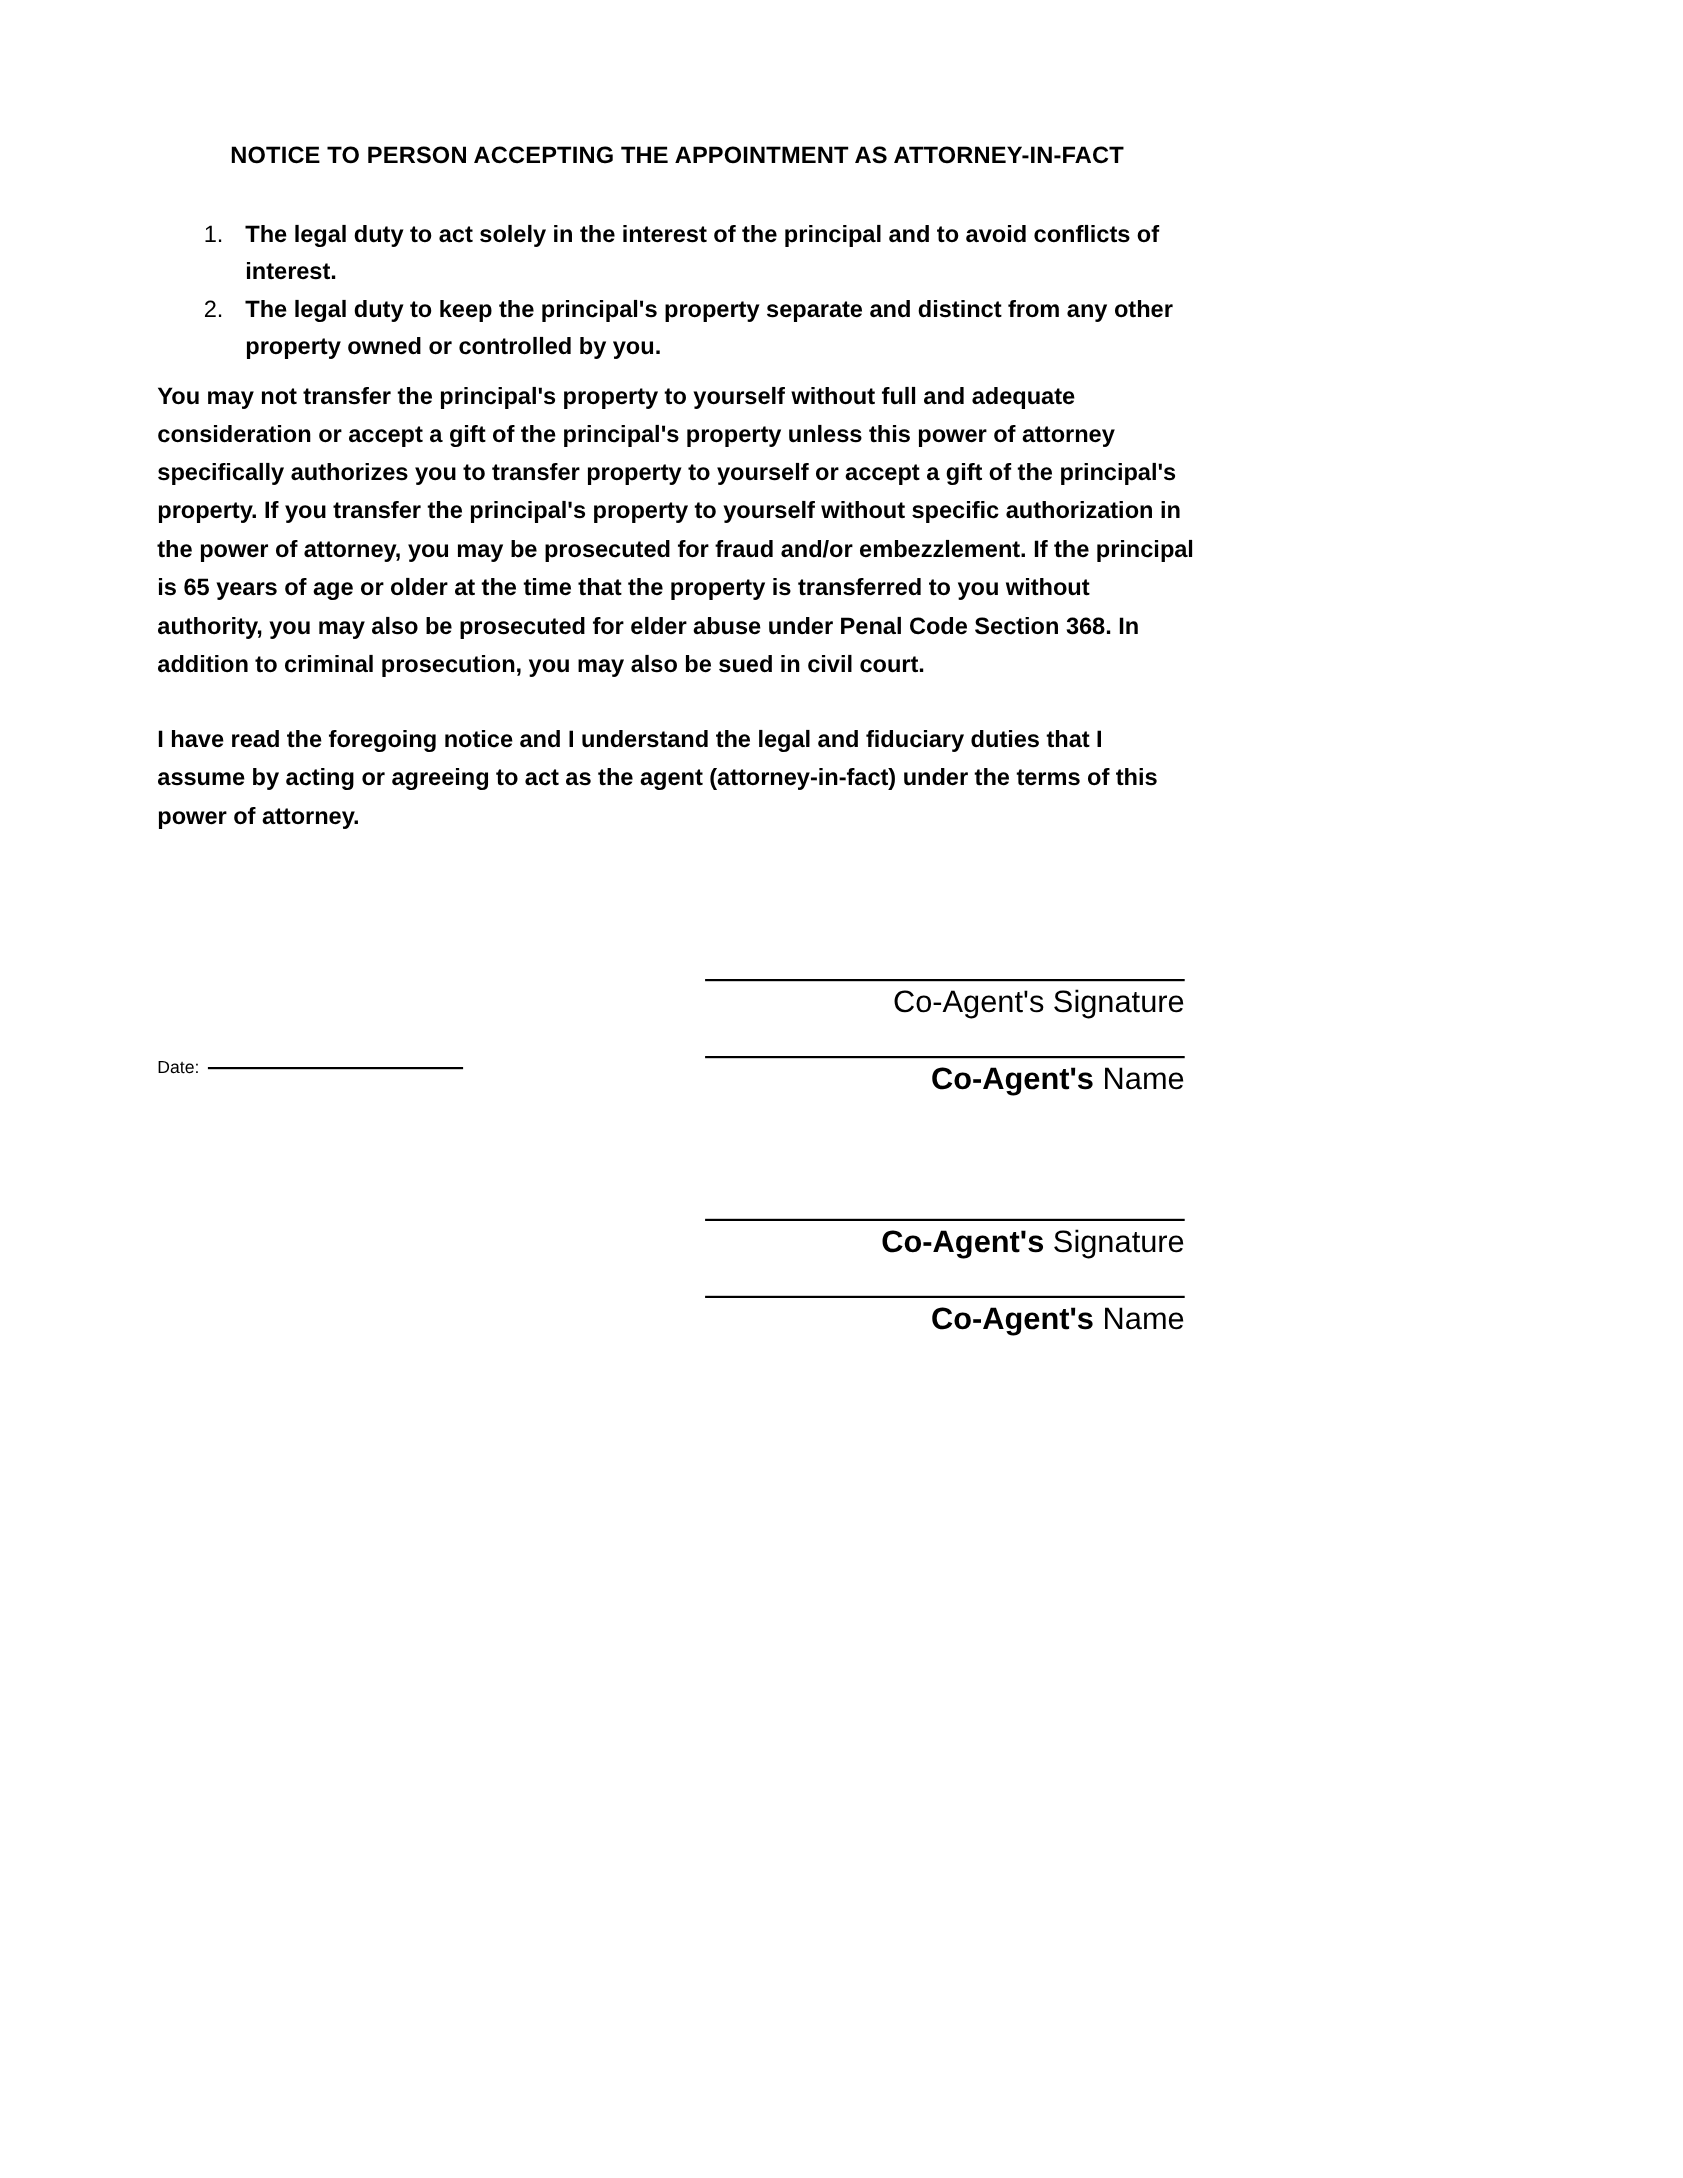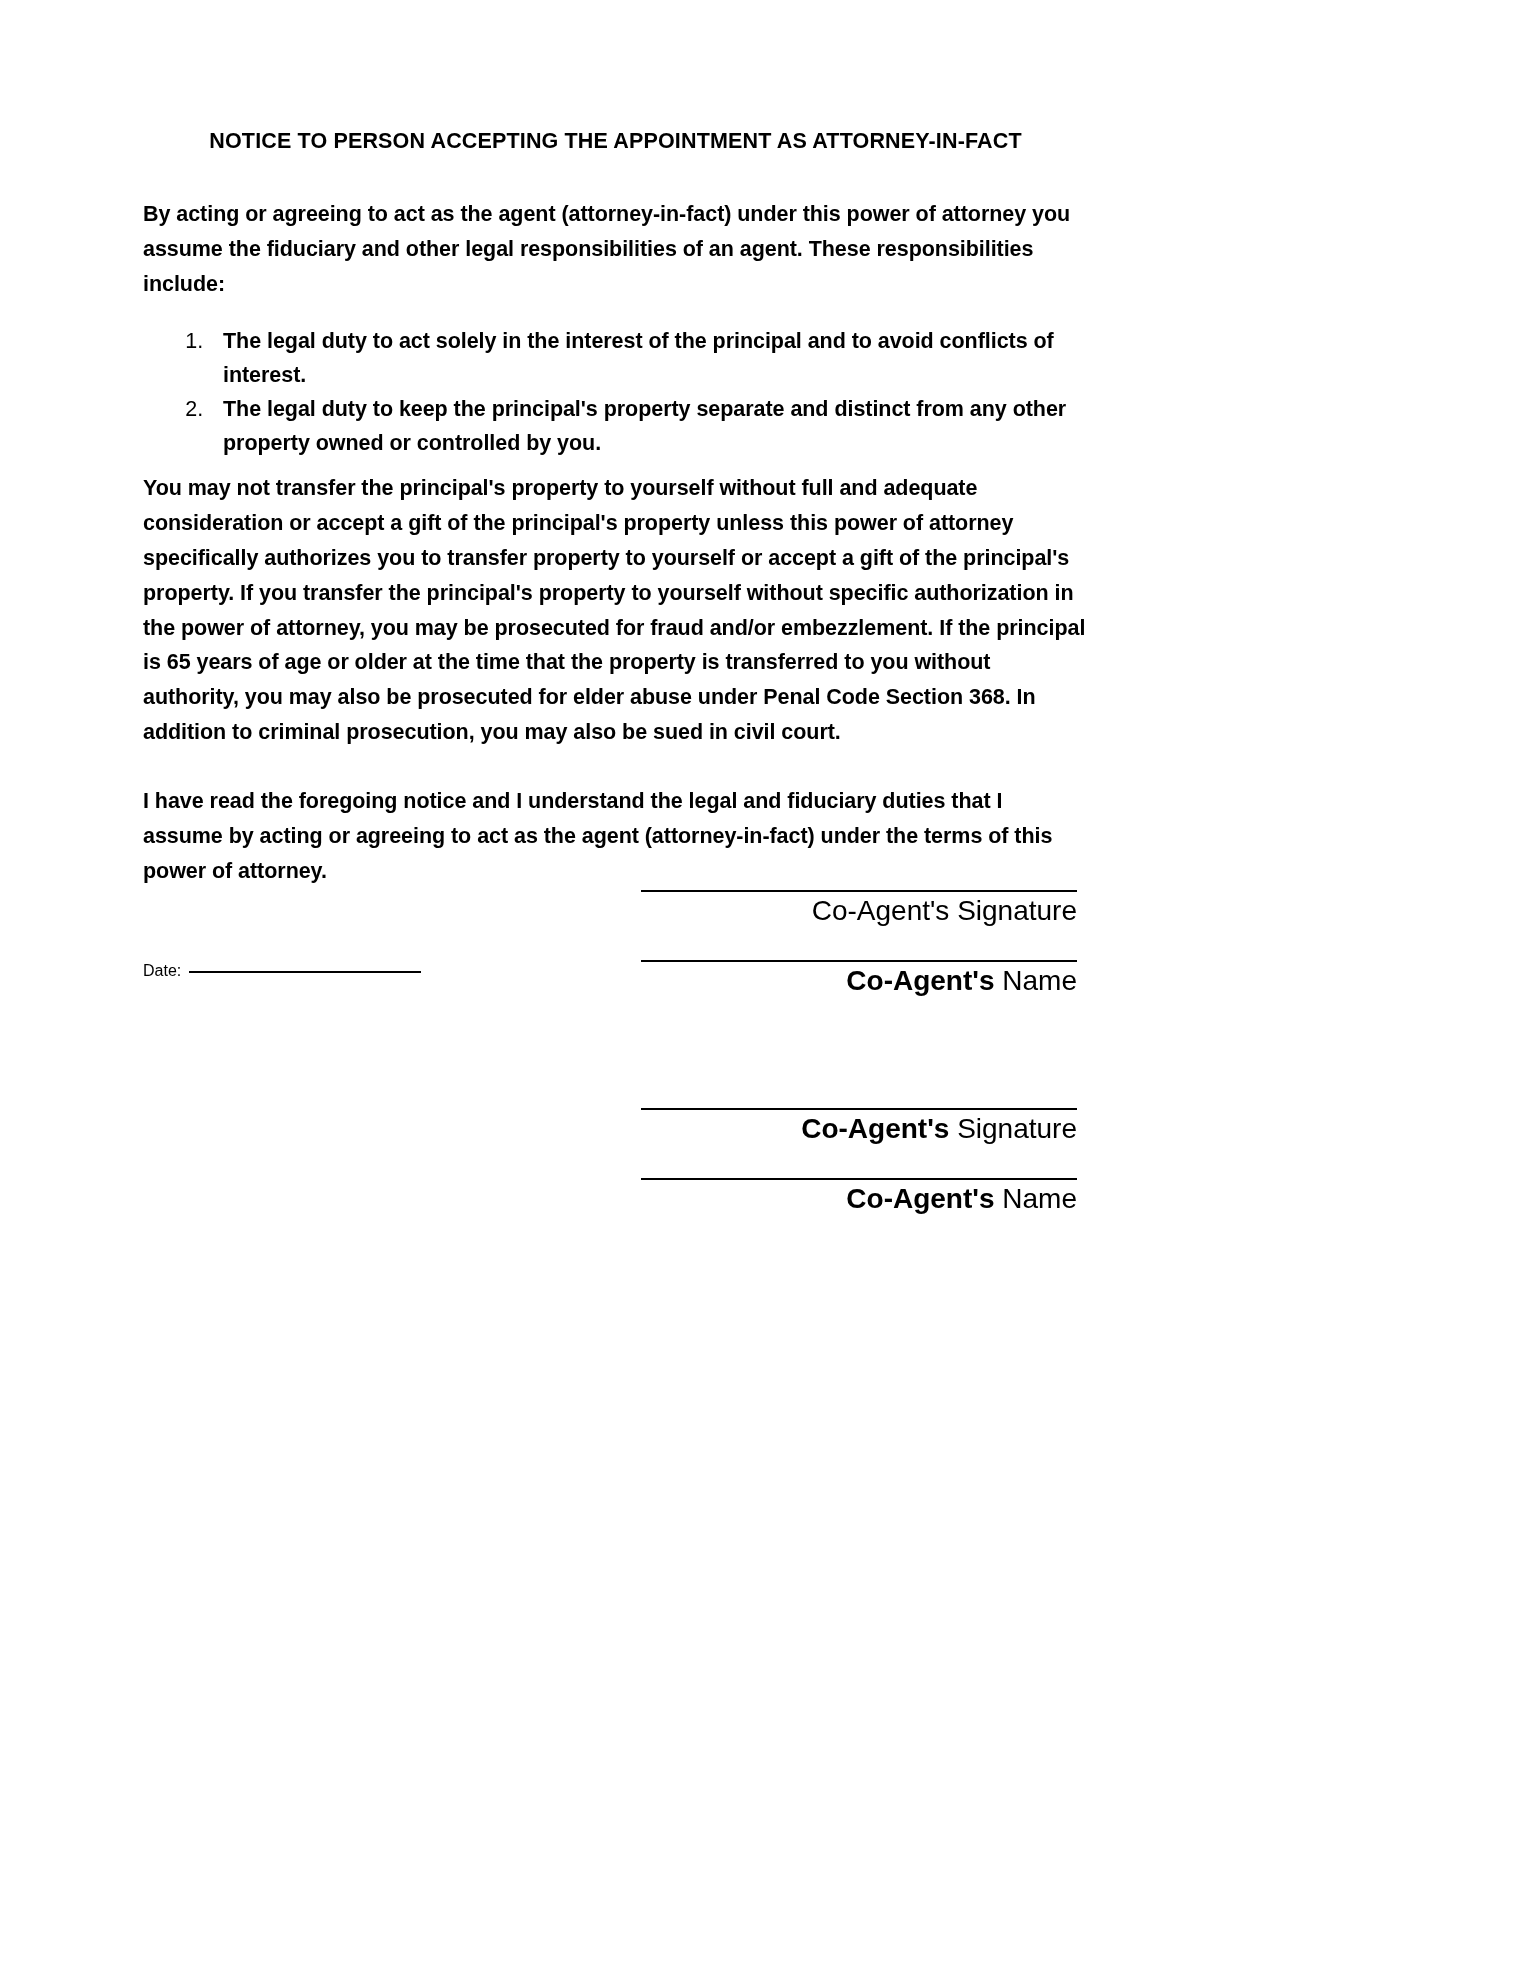--- a/index.html
+++ b/index.html
@@ -110,21 +110,20 @@
 </style>
 </head>
 <body>
 
 <div class="page">
 
   <div class="content">
 
     <h1 class="doc-title">NOTICE TO PERSON ACCEPTING THE APPOINTMENT AS ATTORNEY-IN-FACT</h1>
 
-    <p class="body-para">By acting or agreeing to act as the agent (attorney-in-fact) under this power of attorney you assume the fiduciary and other legal responsibilities of an agent. These responsibilities include:</p>
 
     <ol class="duty-list">
       <li>The legal duty to act solely in the interest of the principal and to avoid conflicts of interest.</li>
       <li>The legal duty to keep the principal's property separate and distinct from any other property owned or controlled by you.</li>
     </ol>
 
     <p class="body-para para-gap-lg">You may not transfer the principal's property to yourself without full and adequate consideration or accept a gift of the principal's property unless this power of attorney specifically authorizes you to transfer property to yourself or accept a gift of the principal's property. If you transfer the principal's property to yourself without specific authorization in the power of attorney, you may be prosecuted for fraud and/or embezzlement. If the principal is 65 years of age or older at the time that the property is transferred to you without authority, you may also be prosecuted for elder abuse under Penal Code Section 368. In addition to criminal prosecution, you may also be sued in civil court.</p>
 
     <p class="body-para para-gap-md">I have read the foregoing notice and I understand the legal and fiduciary duties that I assume by acting or agreeing to act as the agent (attorney-in-fact) under the terms of this power of attorney.</p>
 

